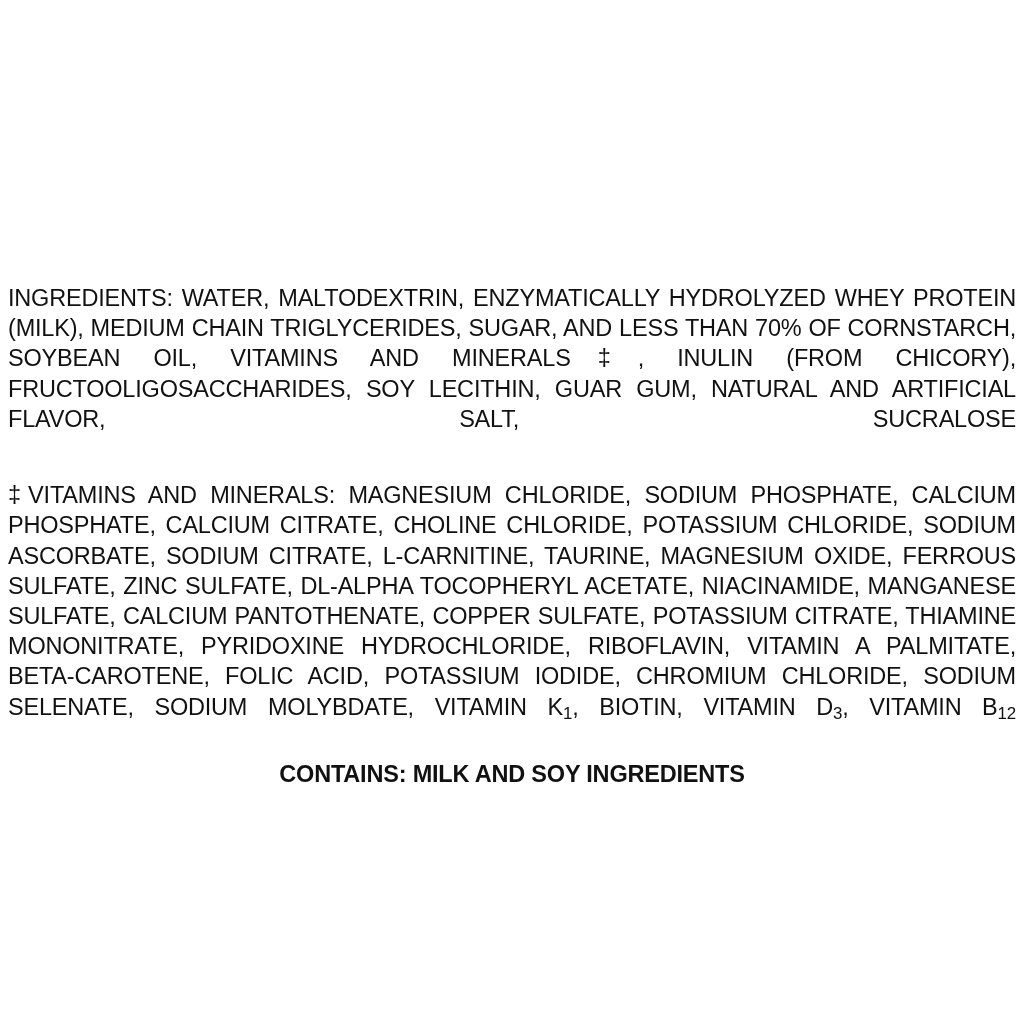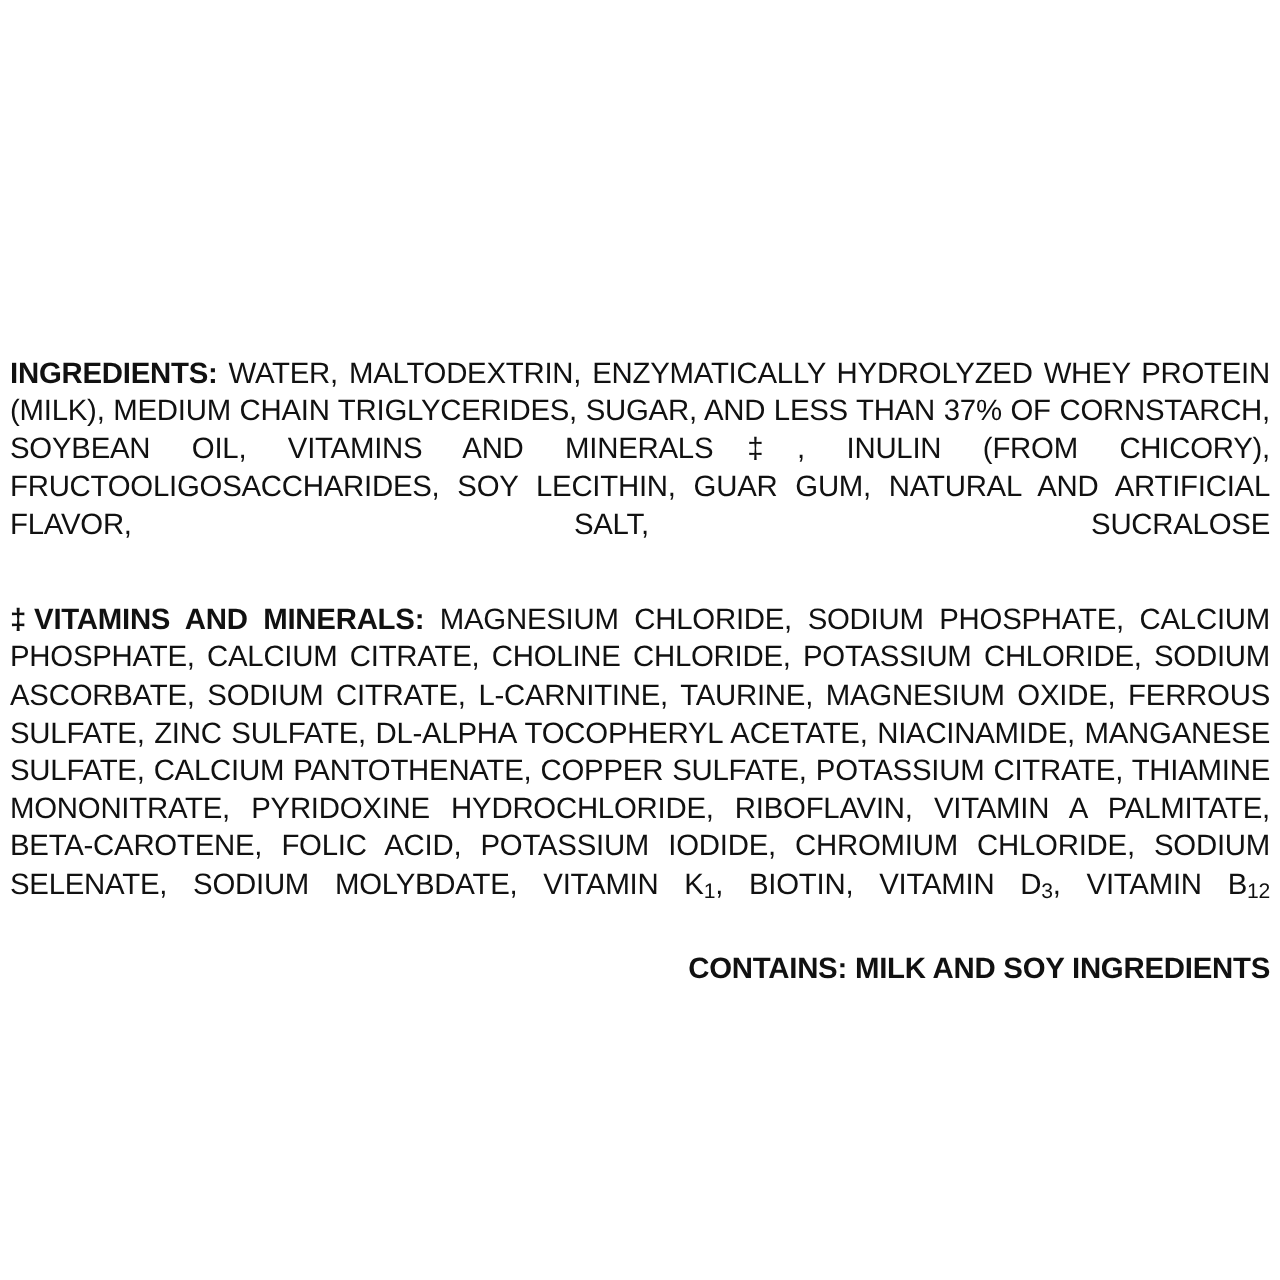--- a/index.html
+++ b/index.html
@@ -24,52 +24,52 @@
   .para {
     font-size: 23.5px;
     line-height: 30.2px;
     letter-spacing: -0.2px;
     text-align: justify;
     text-justify: inter-word;
     word-spacing: -0.2px;
     margin: 0;
   }
   .para .lead {
-    font-weight: bold;
+    font-weight: normal;
   }
   #ingredients-paragraph {
     margin-bottom: 0px;
   }
   #vitamins-paragraph {
     margin-top: 16px;
   }
   #contains-paragraph {
     font-size: 23.5px;
     line-height: 30.2px;
     letter-spacing: -0.2px;
     font-weight: bold;
     margin: 0;
-    text-align: right;
+    text-align: center;
   }
   
   .para::after {
     content: "";
     display: inline-block;
     width: 100%;
   }
   sub {
     font-size: 0.72em;
     vertical-align: -0.22em;
     letter-spacing: -0.2px;
   }
 </style>
 </head>
 <body>
 
 <div id="label-panel">
 
-  <p class="para" id="ingredients-paragraph"><span class="lead">INGREDIENTS:</span><span> WATER, MALTODEXTRIN, ENZYMATICALLY HYDROLYZED WHEY PROTEIN (MILK), MEDIUM CHAIN TRIGLYCERIDES, SUGAR, AND LESS THAN 37% OF CORNSTARCH, SOYBEAN OIL, VITAMINS AND MINERALS‡, INULIN (FROM CHICORY), FRUCTOOLIGOSACCHARIDES, SOY LECITHIN, GUAR GUM, NATURAL AND ARTIFICIAL FLAVOR, SALT, SUCRALOSE</span></p>
+  <p class="para" id="ingredients-paragraph"><span class="lead">INGREDIENTS:</span><span> WATER, MALTODEXTRIN, ENZYMATICALLY HYDROLYZED WHEY PROTEIN (MILK), MEDIUM CHAIN TRIGLYCERIDES, SUGAR, AND LESS THAN 70% OF CORNSTARCH, SOYBEAN OIL, VITAMINS AND MINERALS‡, INULIN (FROM CHICORY), FRUCTOOLIGOSACCHARIDES, SOY LECITHIN, GUAR GUM, NATURAL AND ARTIFICIAL FLAVOR, SALT, SUCRALOSE</span></p>
 
   <p class="para" id="vitamins-paragraph"><span class="lead">‡VITAMINS AND MINERALS:</span><span> MAGNESIUM CHLORIDE, SODIUM PHOSPHATE, CALCIUM PHOSPHATE, CALCIUM CITRATE, CHOLINE CHLORIDE, POTASSIUM CHLORIDE, SODIUM ASCORBATE, SODIUM CITRATE, L-CARNITINE, TAURINE, MAGNESIUM OXIDE, FERROUS SULFATE, ZINC SULFATE, DL-ALPHA TOCOPHERYL ACETATE, NIACINAMIDE, MANGANESE SULFATE, CALCIUM PANTOTHENATE, COPPER SULFATE, POTASSIUM CITRATE, THIAMINE MONONITRATE, PYRIDOXINE HYDROCHLORIDE, RIBOFLAVIN, VITAMIN A PALMITATE, BETA-CAROTENE, FOLIC ACID, POTASSIUM IODIDE, CHROMIUM CHLORIDE, SODIUM SELENATE, SODIUM MOLYBDATE, VITAMIN K</span><sub>1</sub><span>, BIOTIN, VITAMIN D</span><sub>3</sub><span>, VITAMIN B</span><sub>12</sub></p>
 
   <p id="contains-paragraph">CONTAINS: MILK AND SOY INGREDIENTS</p>
 
 </div>
 
 </body></html>

